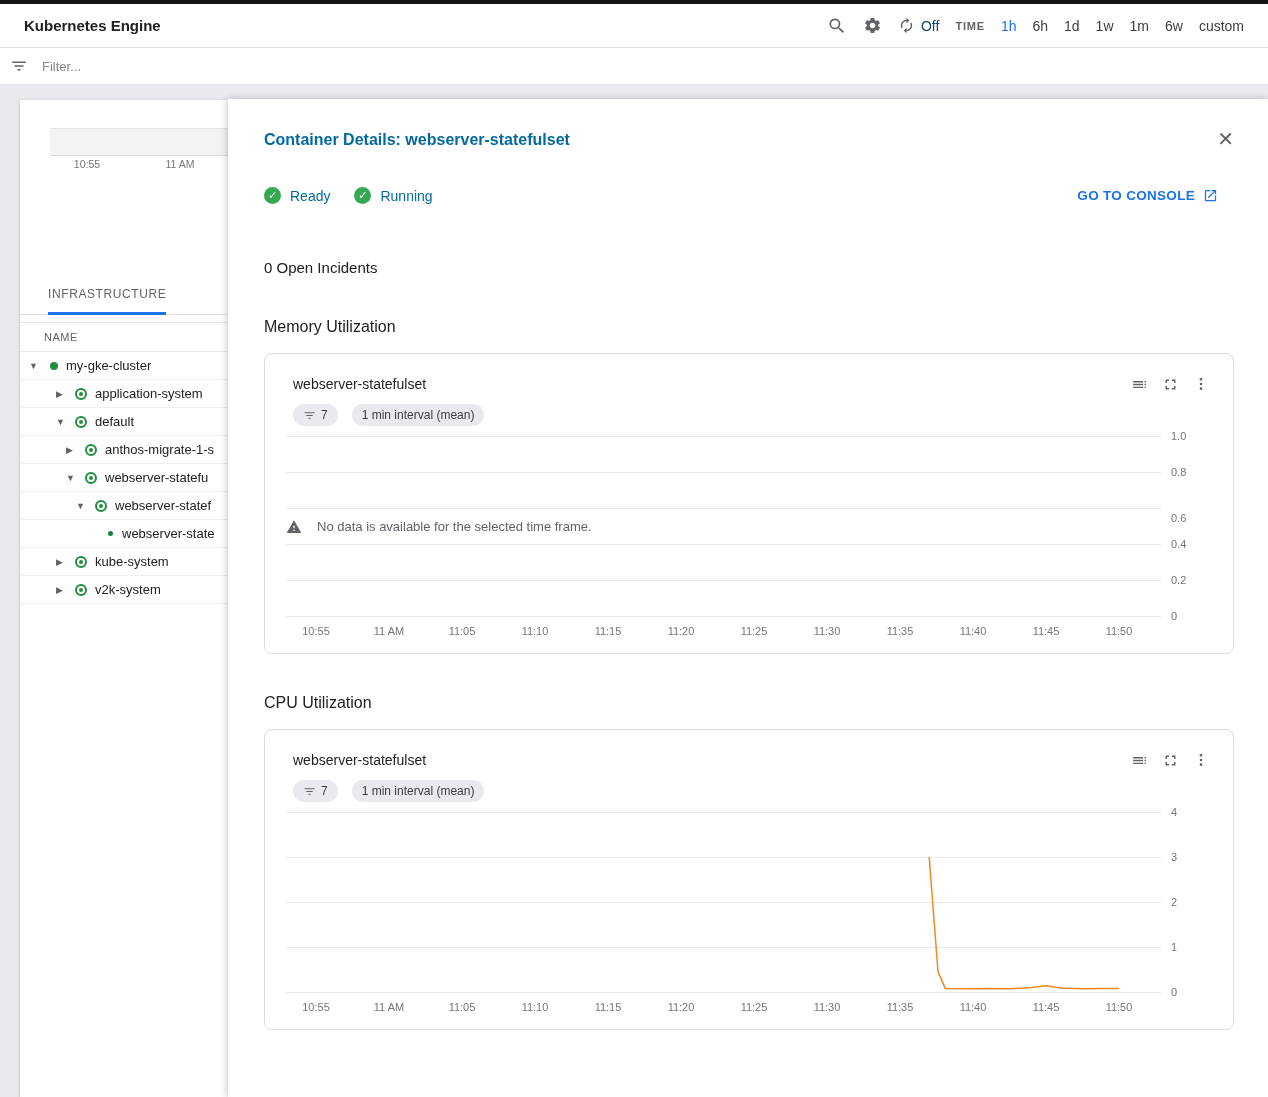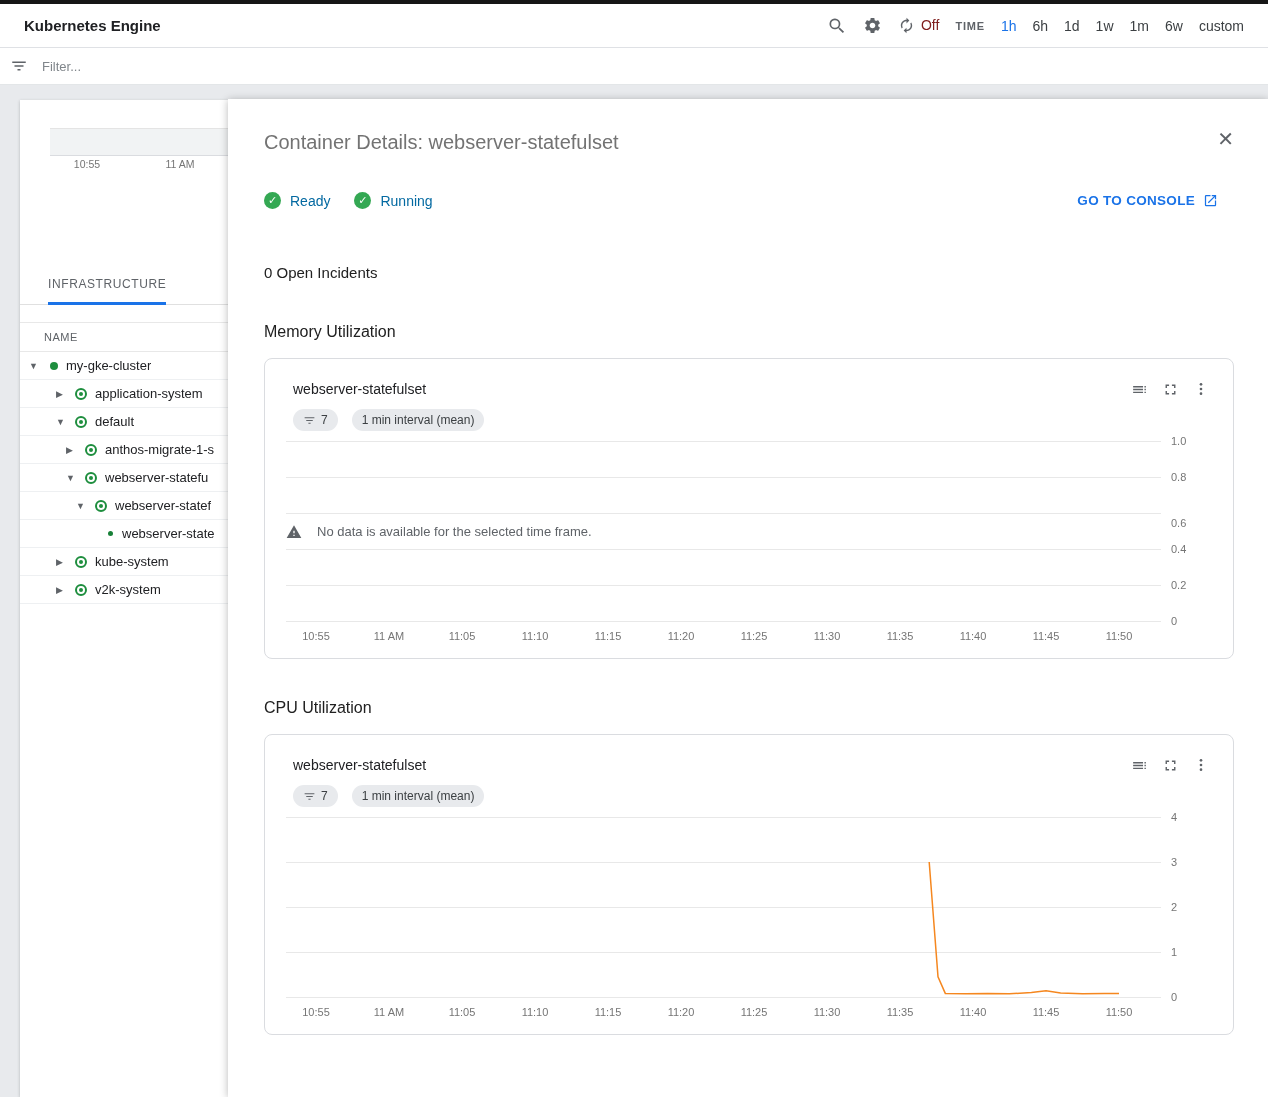--- a/index.html
+++ b/index.html
@@ -5,58 +5,58 @@
   *{box-sizing:border-box;margin:0;padding:0}
   html,body{width:1268px;height:1097px}
   body{position:relative;font-family:"Liberation Sans","DejaVu Sans",sans-serif;background:#e8eaed;overflow:hidden;color:#202124}
 
   
   .top-strip{position:absolute;top:0;left:0;width:100%;height:4px;background:#161616;z-index:40}
   .app-bar{position:absolute;top:4px;left:0;width:100%;height:44px;background:#fff;border-bottom:1px solid #dfe1e5;display:flex;align-items:center;padding:0 24px;z-index:30}
   .app-title{font-size:15px;font-weight:700;color:#202124}
   .topbar-right{margin-left:auto;display:flex;align-items:center;gap:16px}
   .icon-btn{display:inline-flex;align-items:center;justify-content:center;cursor:pointer;line-height:0}
-  .refresh-group{display:flex;align-items:flex-start;gap:6px;font-size:14px;color:#7f1d1d;cursor:pointer}
+  .refresh-group{display:flex;align-items:center;gap:6px;font-size:14px;color:#0c4a6e;cursor:pointer}
   .time-label{font-size:11px;font-weight:700;color:#5f6368;letter-spacing:.8px}
   .range{font-size:14px;color:#3c4043;cursor:pointer}
   .range.active{color:#1a73e8;font-weight:500}
 
   
   .filter-bar{position:absolute;top:48px;left:0;width:100%;height:37px;background:#fff;border-bottom:1px solid #e3e6e8;display:flex;align-items:center;padding:0 10px;z-index:29}
   .filter-input{border:none;outline:none;font-size:13px;margin-left:14px;flex:1;color:#202124;background:transparent}
   .filter-input::placeholder{color:#80868b}
 
   
   .sidebar{position:absolute;left:20px;top:100px;width:208px;bottom:0;background:#fff;box-shadow:0 1px 3px rgba(60,64,67,.3);overflow:hidden;z-index:5}
   .mini-chart{position:relative;height:78px}
   .mini-plot{position:absolute;left:30px;right:0;top:28px;height:28px;background:#f1f3f4;border-top:1px solid #e4e4e4;border-bottom:1px solid #dadce0}
   .mini-x{position:absolute;top:58px;left:0;right:0;height:14px;font-size:10.5px;color:#757575}
   .mini-x span{position:absolute;transform:translateX(-50%)}
-  .sidebar-tab-row{position:absolute;top:163px;left:0;right:0;height:42px;border-bottom:1px solid #e0e0e0}
+  .sidebar-tab-row{position:absolute;top:173px;left:0;right:0;height:42px;border-bottom:1px solid #e0e0e0}
   .sidebar-tab{position:absolute;left:28px;top:0;height:42px;line-height:42px;font-size:12px;letter-spacing:.6px;color:#5f6368;font-weight:500;cursor:pointer}
   .sidebar-tab::after{content:"";position:absolute;left:0;right:0;bottom:0;height:3px;background:#1a73e8}
   .list-header{position:absolute;top:222px;left:0;right:0;height:30px;border-top:1px solid #e8e8e8;border-bottom:1px solid #e8e8e8;display:flex;align-items:center;padding-left:24px;font-size:11px;font-weight:500;color:#5f6368;letter-spacing:.5px}
   .tree{position:absolute;top:252px;left:0;right:0}
   .tree-row{height:28px;display:flex;align-items:center;border-bottom:1px solid #eef0f2;font-size:13px;color:#202124;white-space:nowrap;cursor:pointer;overflow:hidden}
   .indent-0{padding-left:9px}.indent-1{padding-left:36px}.indent-2{padding-left:46px}.indent-3{padding-left:56px}.indent-4{padding-left:66px}
   .arrow{width:19px;font-size:9px;color:#5f6368;flex:none}
   .arrow.down::after{content:"\25BC"}
   .arrow.right::after{content:"\25B6"}
   .node-icon{flex:none;margin-right:8px}
   .donut{width:12px;height:12px;border:2px solid #1e8e3e;border-radius:50%;position:relative}
   .donut::after{content:"";position:absolute;left:2px;top:2px;width:4px;height:4px;border-radius:50%;background:#1e8e3e}
   .cluster-dot{width:8px;height:8px;border-radius:50%;background:#1e8e3e;margin-left:2px}
   .bullet{width:5px;height:5px;border-radius:50%;background:#188038;margin-left:22px;margin-right:9px;flex:none}
   .tree-label{overflow:hidden}
   .tree-row.selected .tree-label{font-weight:400}
 
   
   .details-panel{position:absolute;left:228px;top:99px;right:0;bottom:0;background:#fff;box-shadow:0 1px 8px rgba(0,0,0,.28);z-index:10;padding:0 34px 0 36px}
   .panel-head{position:relative;padding-top:32px}
-  .panel-title{font-size:20px;font-weight:400;color:#737373}
+  .panel-title{font-size:16px;font-weight:700;color:#0369a1}
   .close-btn{position:absolute;top:30px;right:0;font-size:20px;color:#5f6368;cursor:pointer;line-height:1}
   .status-row{display:flex;align-items:center;margin-top:38px}
   .status-item{display:flex;align-items:center;gap:9px;margin-right:24px;font-size:14px;color:#0369a1}
   .check-icon{width:17px;height:17px;border-radius:50%;background:#34a853;color:#fff;font-size:11px;display:flex;align-items:center;justify-content:center;flex:none}
   .check-icon::after{content:"\2713";font-weight:700}
   .console-link{margin-left:auto;display:flex;align-items:center;gap:8px;color:#1a73e8;font-size:13.5px;font-weight:600;letter-spacing:.3px;cursor:pointer;margin-right:16px}
   .incidents{margin-top:55px;margin-left:0;font-size:15px;color:#212121;cursor:pointer}
   .tabs{display:flex;border-bottom:1px solid #e0e0e0;margin-top:19px}
   .tab{width:159px;text-align:center;padding:12px 0;font-size:14px;color:#5f6368;cursor:pointer}
   .tab.active{color:#3c4043;font-weight:500;border-bottom:3px solid #1a73e8;padding-bottom:9px}

